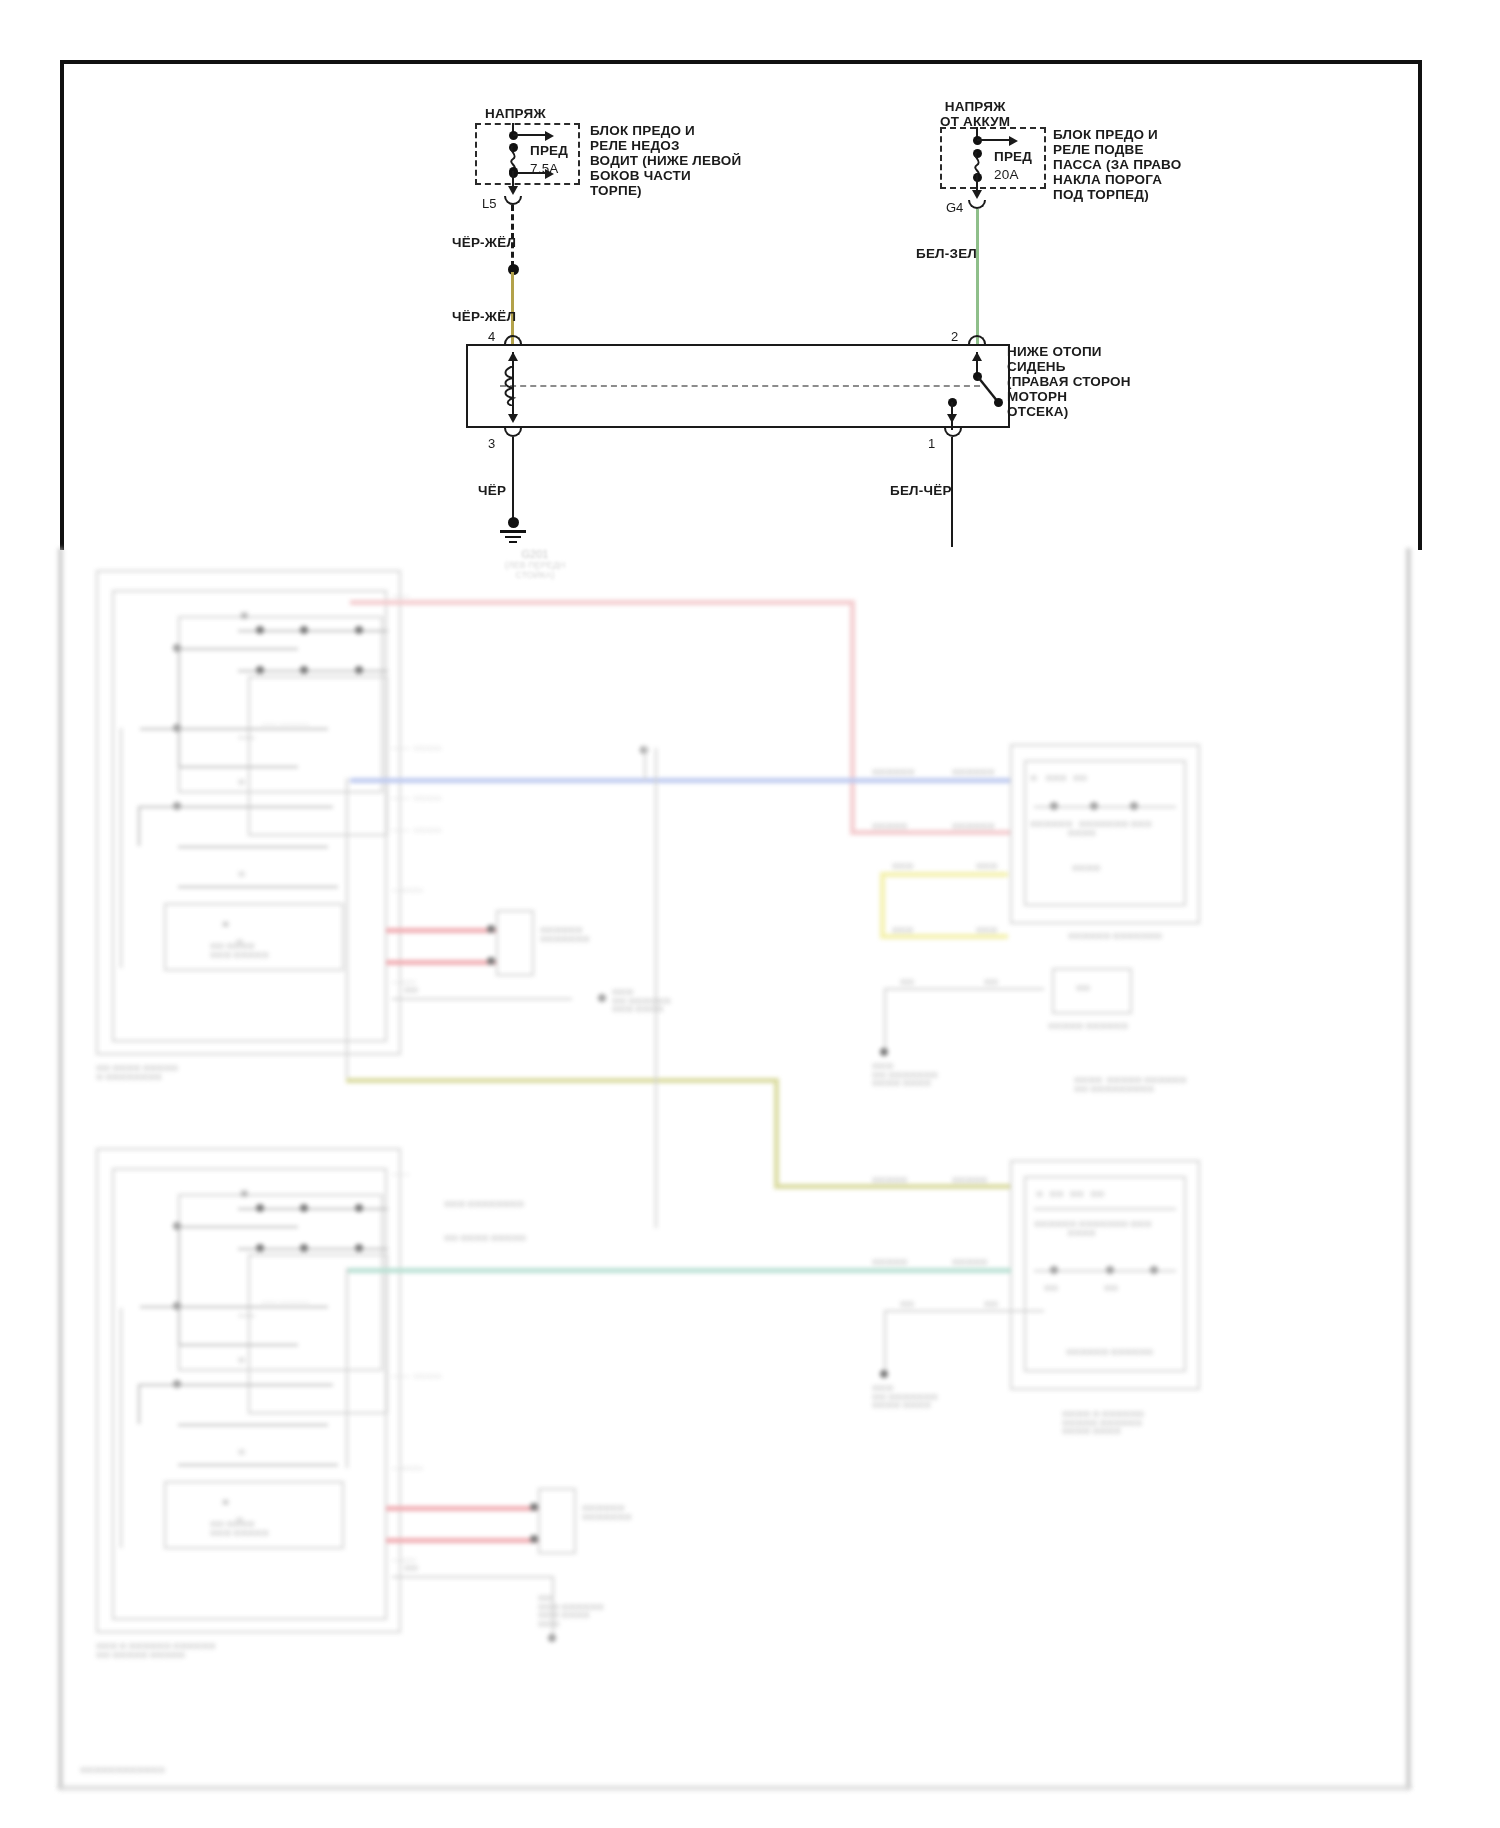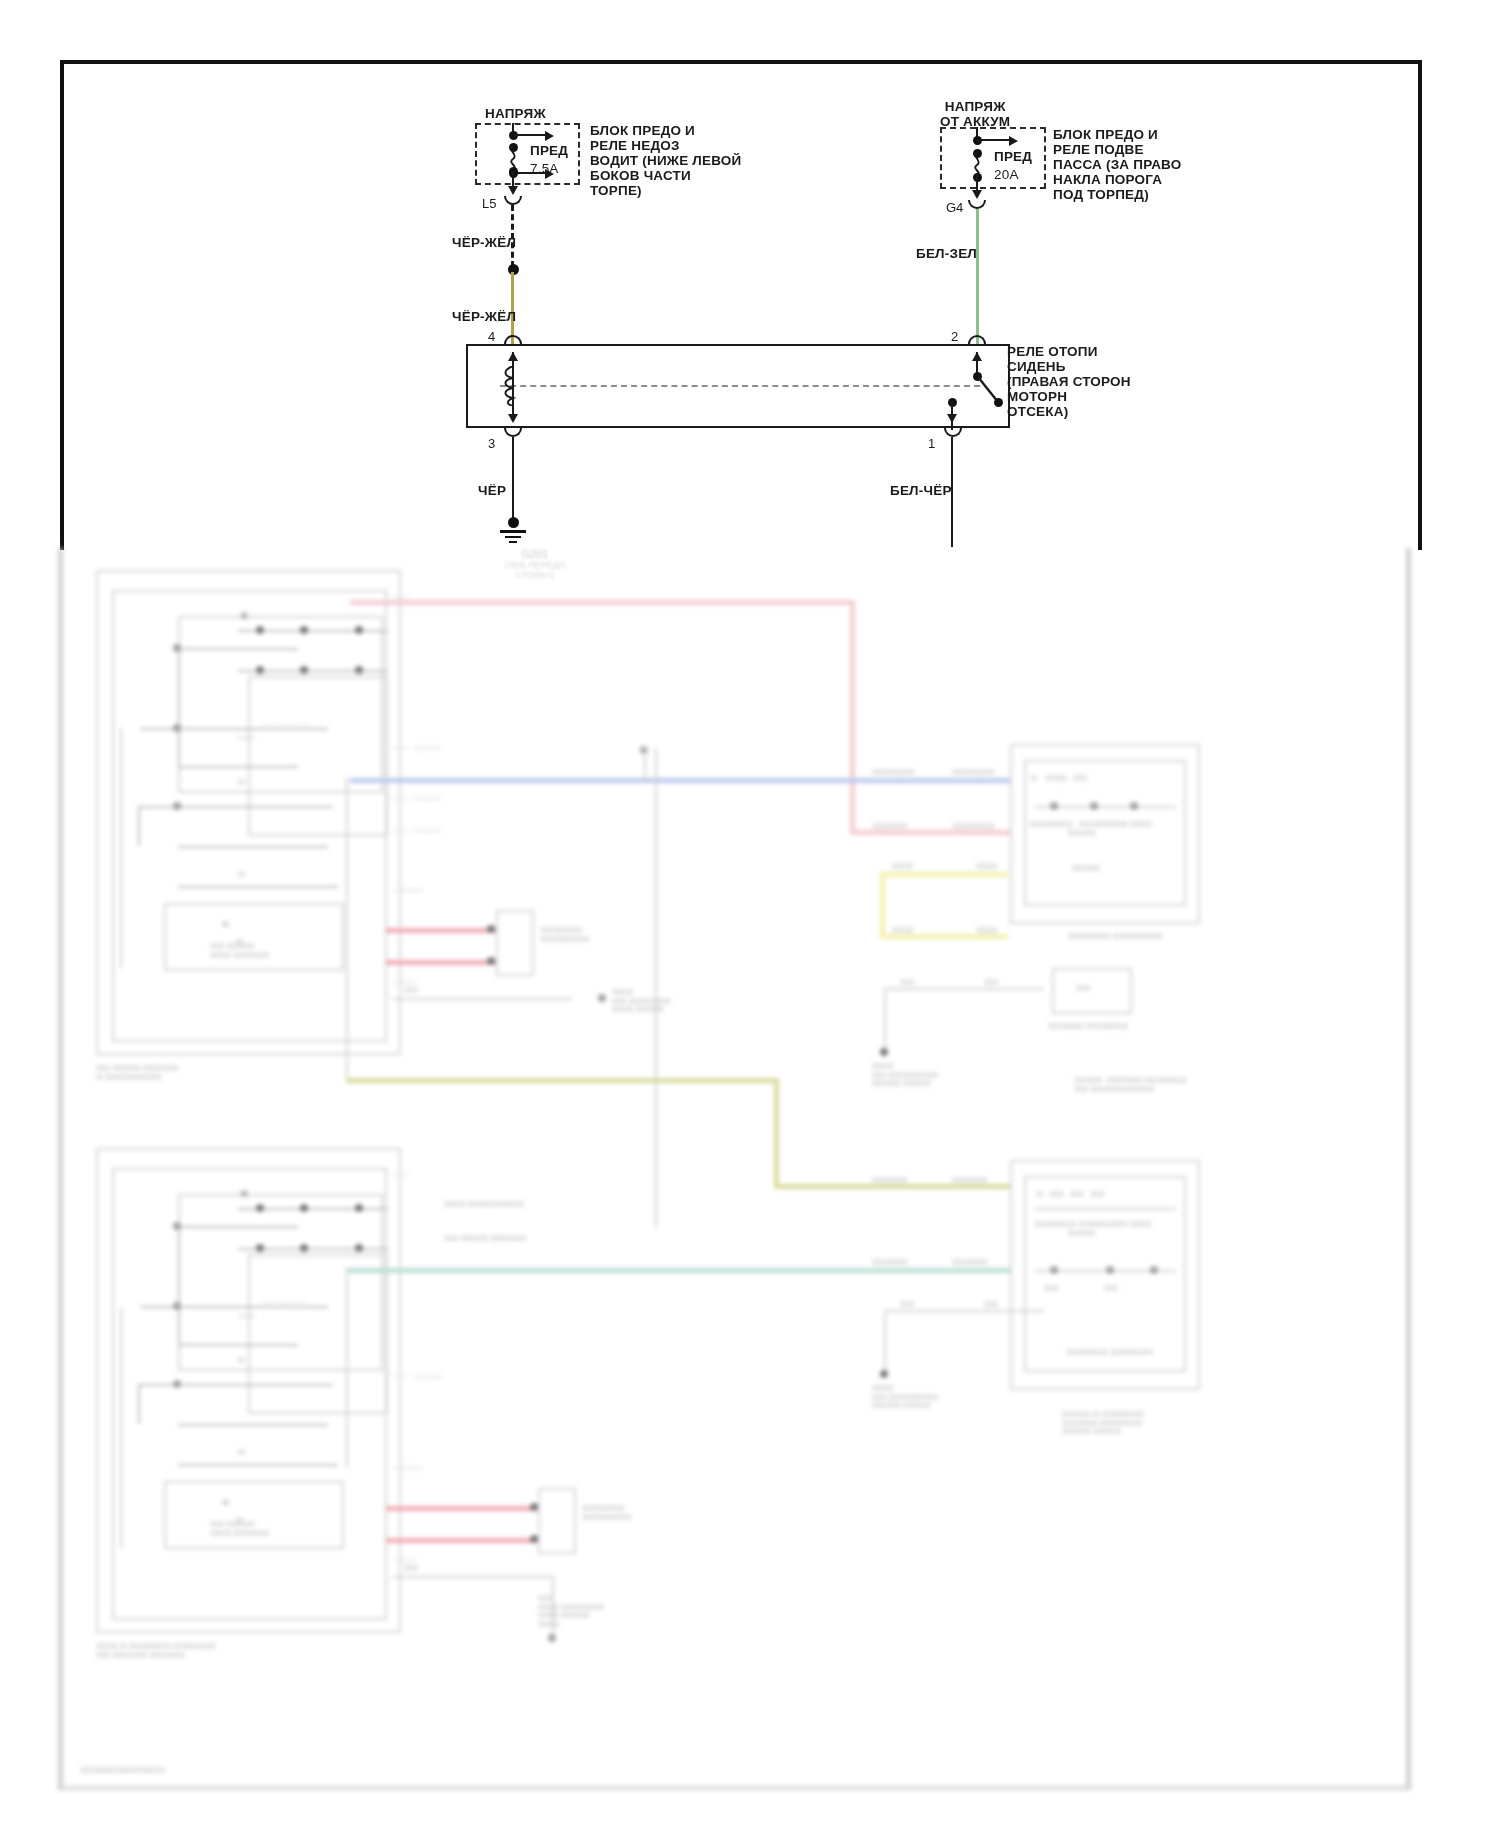--- a/index.html
+++ b/index.html
@@ -539,21 +539,21 @@
   <div class="pin" style="left:928px; top:436px;">1</div>
   <div class="vline" style="left:951px; top:437px; height:110px;"></div>
   <div class="lbl" style="left:890px; top:483px;">БЕЛ-ЧЁР</div>
 
   <div class="arrow-down" style="left:508px; top:414px;"></div>
   <div class="cup" style="left:504px; top:428px;"></div>
   <div class="pin" style="left:488px; top:436px;">3</div>
   <div class="vline" style="left:512px; top:437px; height:84px;"></div>
   <div class="lbl" style="left:478px; top:483px;">ЧЁР</div>
 
-  <div class="lbl" style="left:1007px; top:344px;">РЕЛЕ ОТОПИ
+  <div class="lbl" style="left:1007px; top:344px;">НИЖЕ ОТОПИ
 СИДЕНЬ
 (ПРАВАЯ СТОРОН
 МОТОРН
 ОТСЕКА)</div>
 
   <div class="dot" style="left:508px; top:517px; width:11px; height:11px;"></div>
   <div class="gnd-bar1" style="left:500px; top:530px;"></div>
   <div class="gnd-bar2" style="left:505px; top:536px;"></div>
   <div class="gnd-bar3" style="left:509px; top:541px;"></div>
 

